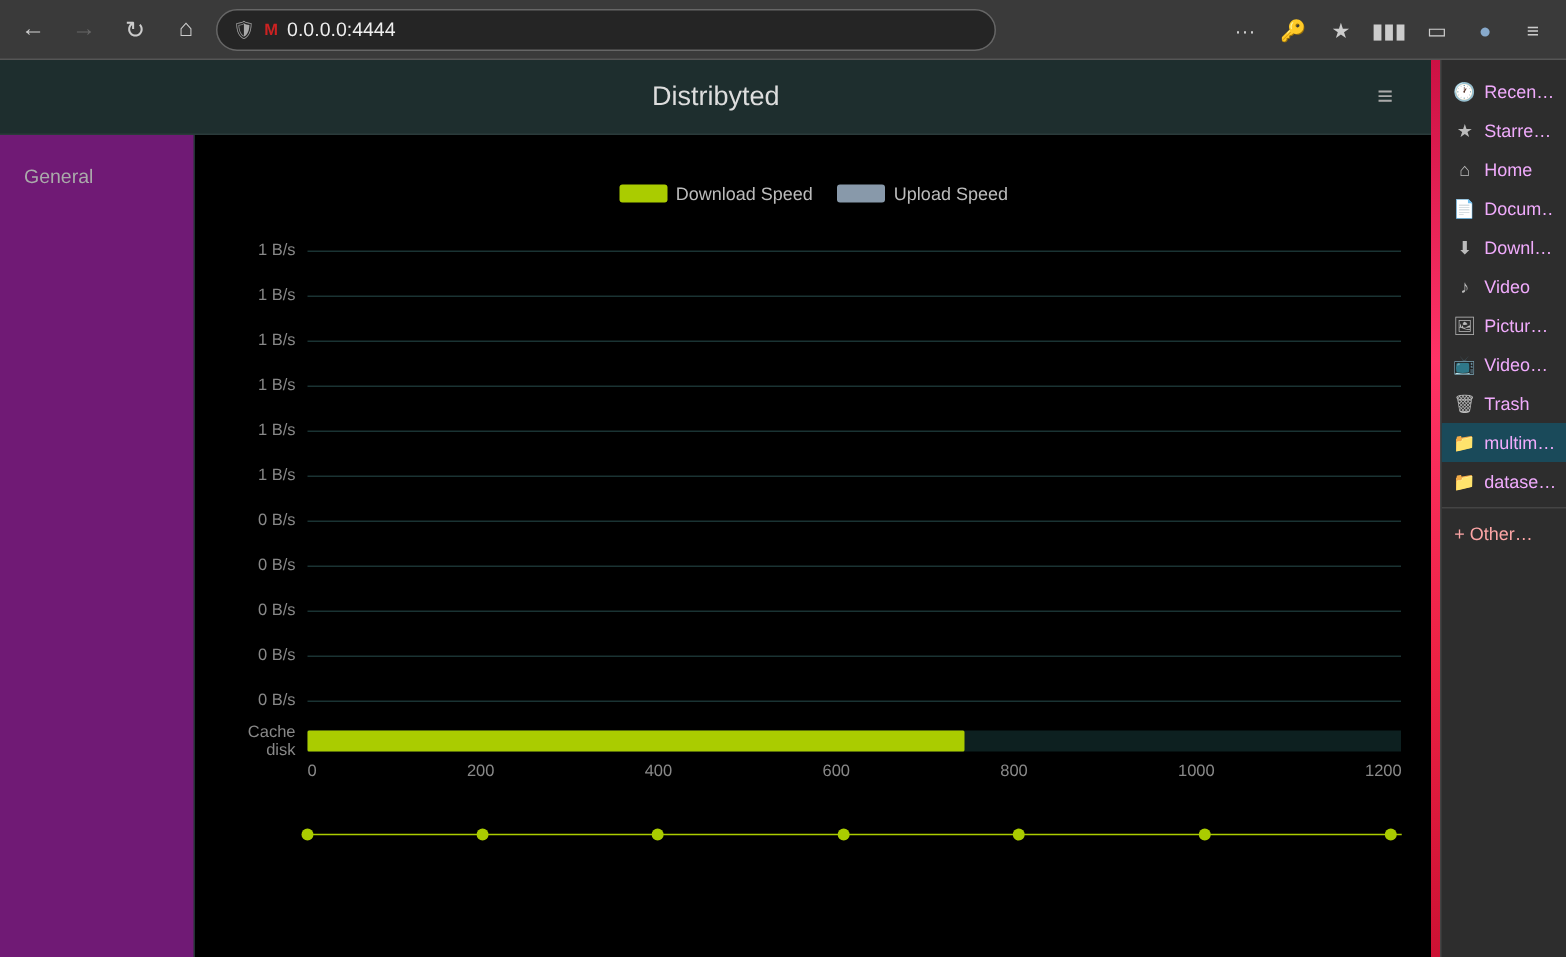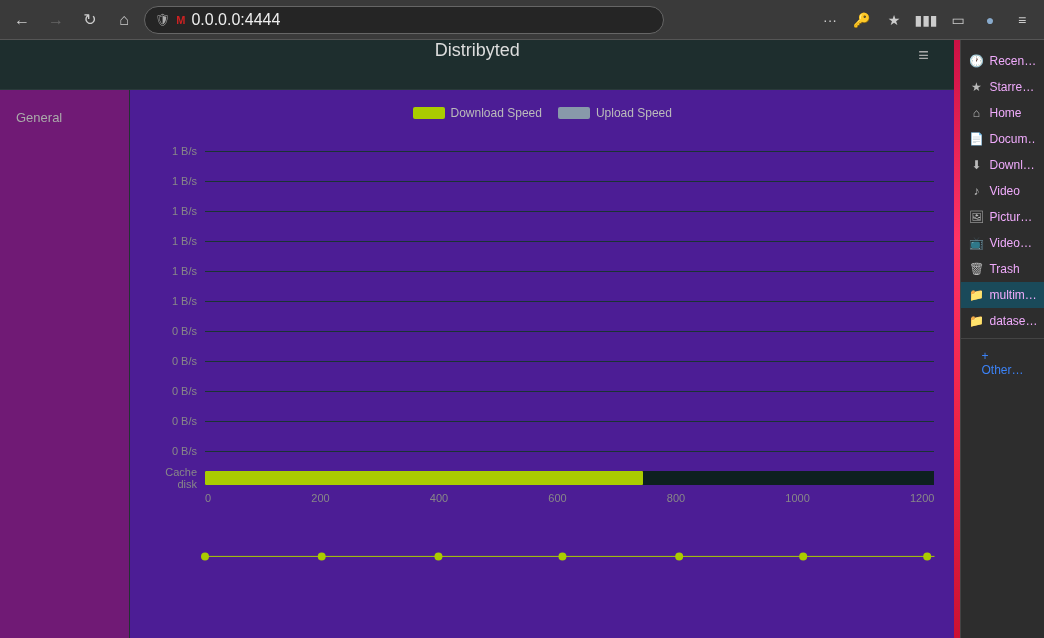--- a/index.html
+++ b/index.html
@@ -24,21 +24,21 @@
     }
     .nav-btn.disabled { color: #666; cursor: default; }
     .address-bar {
       flex: 1; max-width: 520px;
       background: #252525; border: 1px solid #666; border-radius: 20px;
       height: 28px; display: flex; align-items: center; padding: 0 10px;
       gap: 6px; color: #ddd; font-size: 13px;
     }
     .address-bar .shield { color: #aaa; font-size: 12px; }
     .address-bar .favicon { color: #e33; font-size: 12px; font-weight: bold; }
-    .address-text { color: #eee; font-size: 16px; }
+    .address-text { color: #eee; font-size: 13px; }
     .toolbar-right {
       display: flex; align-items: center; gap: 4px; margin-left: auto;
     }
     .toolbar-icon {
       width: 28px; height: 28px; background: none; border: none;
       color: #ccc; font-size: 14px; cursor: pointer; border-radius: 4px;
       display: flex; align-items: center; justify-content: center;
     }
 
     
@@ -55,20 +55,21 @@
       flex-direction: column;
       background: #1a2a2a;
       overflow: hidden;
     }
 
     
     .app-header {
       background: #1e2e2e;
       height: 50px;
       display: flex;
+      align-items: center;
       justify-content: center;
       border-bottom: 1px solid #2a3a3a;
       position: relative;
     }
     .app-title {
       color: #ddd;
       font-size: 18px;
       font-weight: 400;
     }
     .hamburger-btn {
@@ -110,22 +111,22 @@
       display: inline-block;
       width: 10px; height: 14px;
       border-left: 2px solid #aaa;
       margin-left: 2px;
       vertical-align: middle;
     }
 
     
     .chart-area {
       flex: 1;
-      background: #4c1d95;
-      padding: 16px 20px;
+      background: #000000;
+      padding: 32px 20px;
       overflow: hidden;
       position: relative;
     }
     .chart-legend {
       display: flex;
       align-items: center;
       justify-content: center;
       gap: 16px;
       margin-bottom: 16px;
     }
@@ -249,24 +250,24 @@
       overflow: hidden;
     }
     .panel-divider {
       height: 1px;
       background: #444;
       margin: 4px 0;
     }
     .panel-add-btn {
       display: flex;
       align-items: center;
-      padding: 6px 20px;
+      padding: 6px 8px;
       gap: 6px;
       cursor: pointer;
-      color: #3b82f6;
+      color: #fca5a5;
       font-size: 12px;
     }
 
     
     .right-accent {
       width: 6px;
       background: linear-gradient(to bottom, #cc1144, #ff3366, #ee2244, #cc1133);
       flex-shrink: 0;
     }
   </style>

